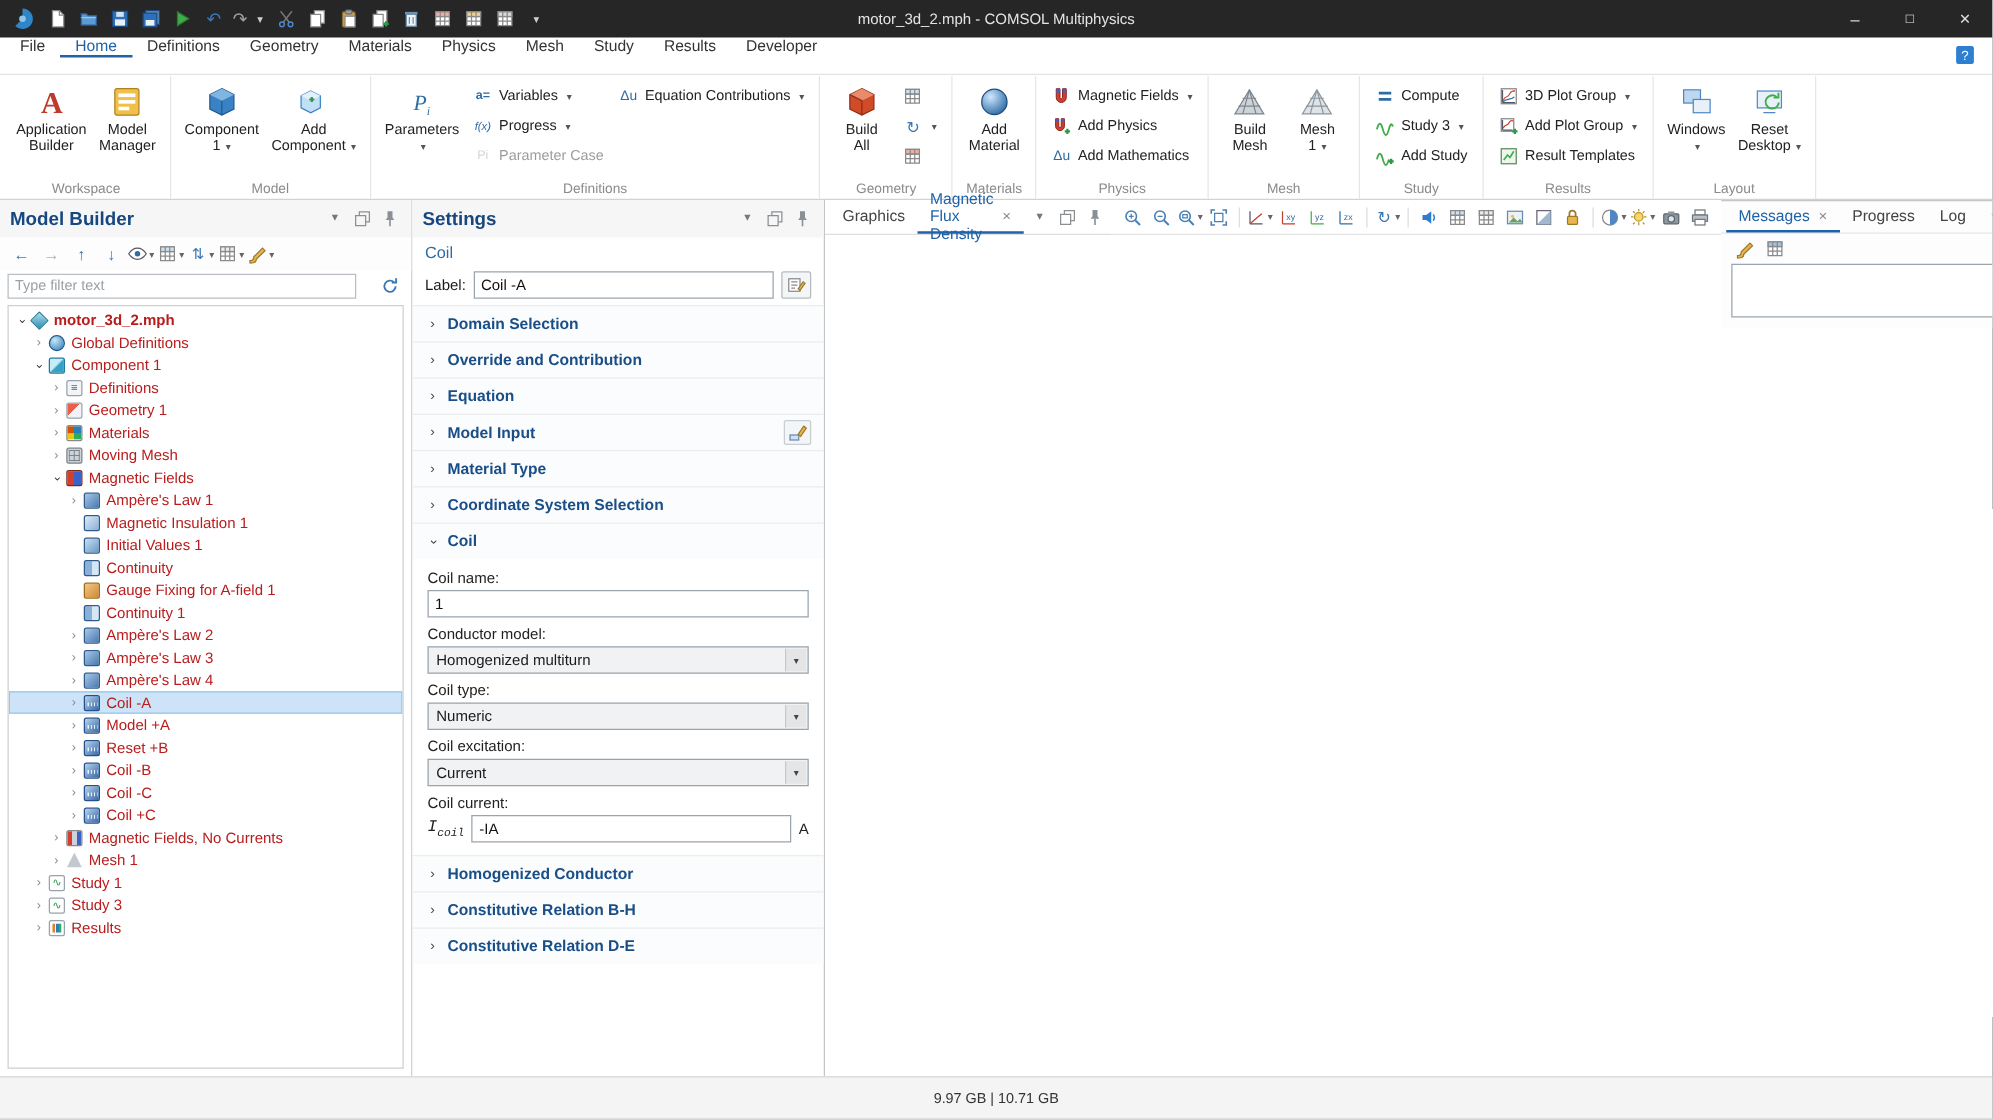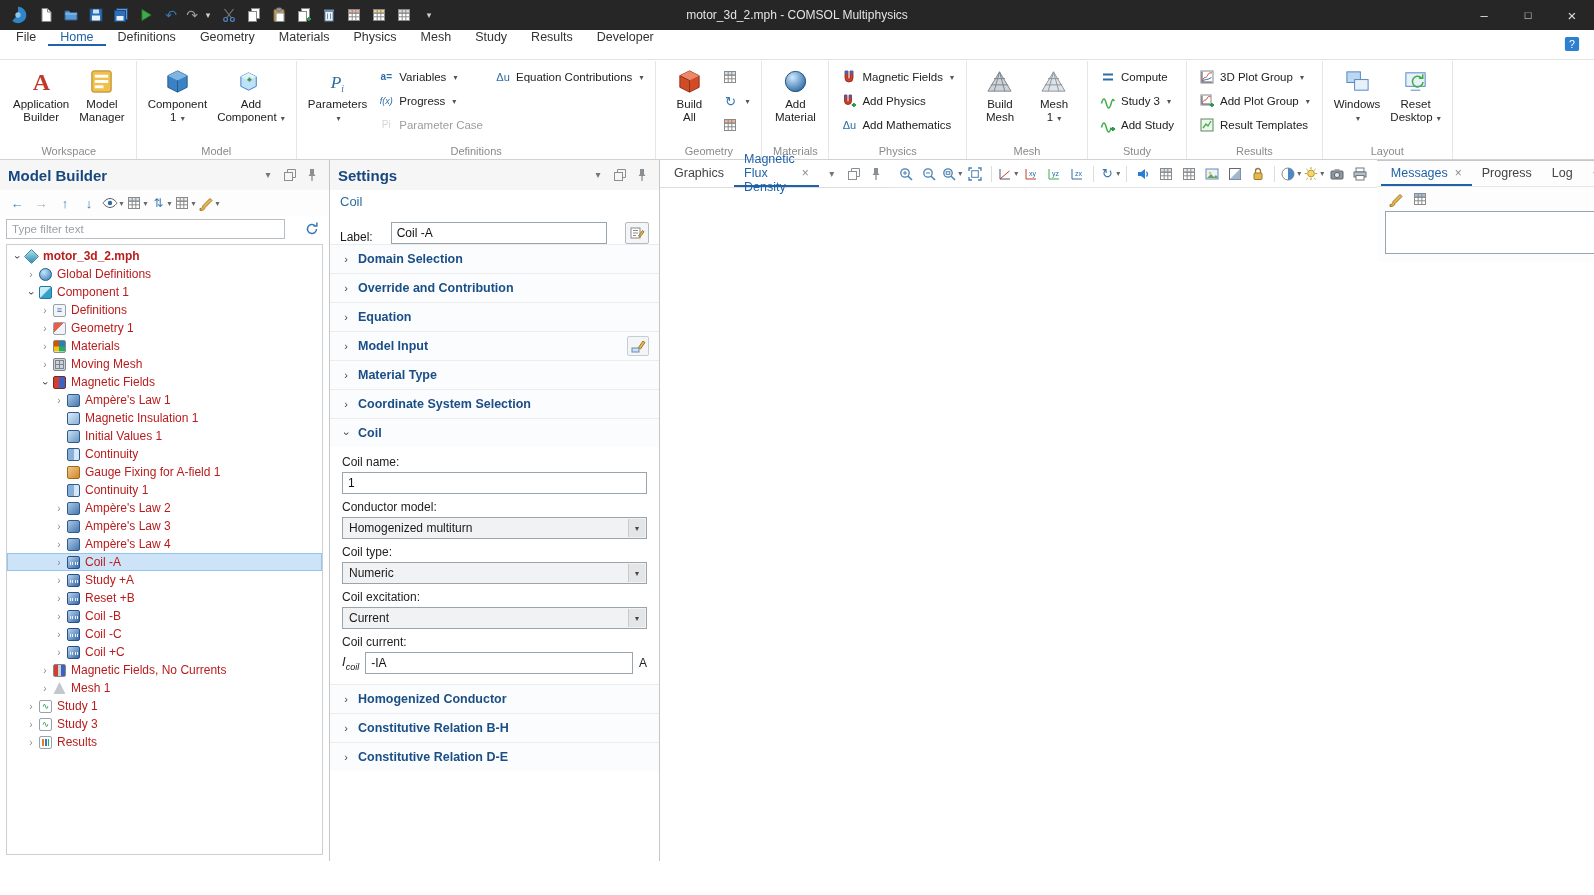--- a/index.html
+++ b/index.html
@@ -86,36 +86,36 @@
 .ti-coil::after{content:"";position:absolute;left:2px;top:5px;width:8px;height:3px;background:repeating-linear-gradient(90deg,#e8f2fc 0 1px,transparent 1px 2.5px)}
 .ti-mfnc{background:linear-gradient(90deg,#d04030 33%,#cdd3d8 33% 66%,#3b62c4 66%);border:1px solid #888}
 .ti-mesh-tri{border:none;border-radius:0;background:#c2c8ce;clip-path:polygon(50% 4%,96% 96%,4% 96%)}
 .ti-study{background:#fff;border:1px solid #98a2ac}
 .ti-study::after{content:"∿";position:absolute;inset:0;display:flex;align-items:center;justify-content:center;font-size:9px;color:#2a9a4a}
 .ti-results{background:#fff;border:1px solid #98a2ac}
 .ti-results::after{content:"";position:absolute;left:2px;right:2px;bottom:2px;height:7px;background:linear-gradient(90deg,#e67e22 0 30%,transparent 30% 40%,#2980b9 40% 70%,transparent 70% 80%,#27ae60 80%)}
 
 
 .settings-subtitle{height:22px;display:flex;align-items:center;padding:0 10px;font-size:13px;color:#2e6da4}
-.label-row{height:32px;display:flex;align-items:flex-end;gap:18px;padding:0 10px}
+.label-row{height:32px;display:flex;align-items:center;gap:6px;padding:0 10px}
 .label-row .tinput{flex:1}
 .sq-btn{width:24px;height:22px;border:1px solid #b4bac0;background:#f4f5f6;display:inline-flex;align-items:center;justify-content:center;border-radius:2px}
 .sections{flex:1;overflow:hidden}
 .sec{height:29px;display:flex;align-items:center;gap:6px;padding:0 10px;border-top:1px solid #ececec;background:#fbfcfd}
 .sec-title{color:#1a4e87;font-size:12.5px;font-weight:bold}
 .chev{width:12px;font-size:11px;color:#444;display:inline-flex;justify-content:center;transform-origin:50% 55%}
 .chev.open{transform:rotate(90deg)}
 .sec-btn{margin-left:auto;width:22px;height:20px;display:inline-flex;align-items:center;justify-content:center;border:1px solid #c8cdd2;background:#f4f5f6;border-radius:2px}
 .form{padding:2px 12px 10px;background:#fff}
 .flabel{margin:6px 0 3px;font-size:12px;color:#222}
 .tinput{height:22px;border:1px solid #9aa4ad;padding:0 5px;font-size:12px;font-family:inherit;color:#111;background:#fff;width:100%}
 .select{position:relative;height:22px;border:1px solid #9aa4ad;background:#f1f2f3;display:flex;align-items:center;padding:0 22px 0 6px;font-size:12px}
 .select .dd{position:absolute;right:1px;top:1px;bottom:1px;width:17px;background:#e3e5e7;border-left:1px solid #c9c9c9;display:flex;align-items:center;justify-content:center;font-size:8px;color:#444}
 .frow{display:flex;align-items:center;gap:6px;margin-top:2px}
-.fsym{font-family:Liberation Sans, sans-serif;font-style:italic;font-size:13px;color:#222;flex:0 0 auto}
+.fsym{font-family:Liberation Mono, monospace;font-style:italic;font-size:13px;color:#222;flex:0 0 auto}
 .fsym sub{font-size:9px}
 .funit{font-size:12px;color:#222;flex:0 0 auto}
 .frow .tinput{flex:1;width:auto}
 
 
 .gtabs-row{height:28px;display:flex;align-items:stretch;background:#fff;border-bottom:1px solid #ddd;padding:0 4px}
 .gtabs{display:flex;align-items:stretch}
 .gtab{display:flex;align-items:center;gap:7px;padding:0 10px;font-size:12.5px;color:#444;border-bottom:2px solid transparent}
 .gtab.active{color:#1f62a8;border-bottom-color:#1f62a8}
 .gtab .close{font-size:12px;color:#8a8a8a}
@@ -799,21 +799,21 @@
             <span class="tlabel">Ampère's Law 4</span>
           </div>
           <div class="trow selected" style="padding-left: 46px;">
             <span class="texp">›</span>
             <span class="ti ti-coil"></span>
             <span class="tlabel">Coil -A</span>
           </div>
           <div class="trow" style="padding-left: 46px;">
             <span class="texp">›</span>
             <span class="ti ti-coil"></span>
-            <span class="tlabel">Study +A</span>
+            <span class="tlabel">Model +A</span>
           </div>
           <div class="trow" style="padding-left: 46px;">
             <span class="texp">›</span>
             <span class="ti ti-coil"></span>
             <span class="tlabel">Reset +B</span>
           </div>
           <div class="trow" style="padding-left: 46px;">
             <span class="texp">›</span>
             <span class="ti ti-coil"></span>
             <span class="tlabel">Coil -B</span>
@@ -1326,14 +1326,17 @@
                 </svg>
               </span>
             </span>
           </div>
         <div class="msg-box"></div>
       </div>
     </div>
 
   </div>
 
+  <div class="statusbar">
+    <span>9.97 GB | 10.71 GB</span>
+  </div>
 
 </div>
 
 </body></html>

